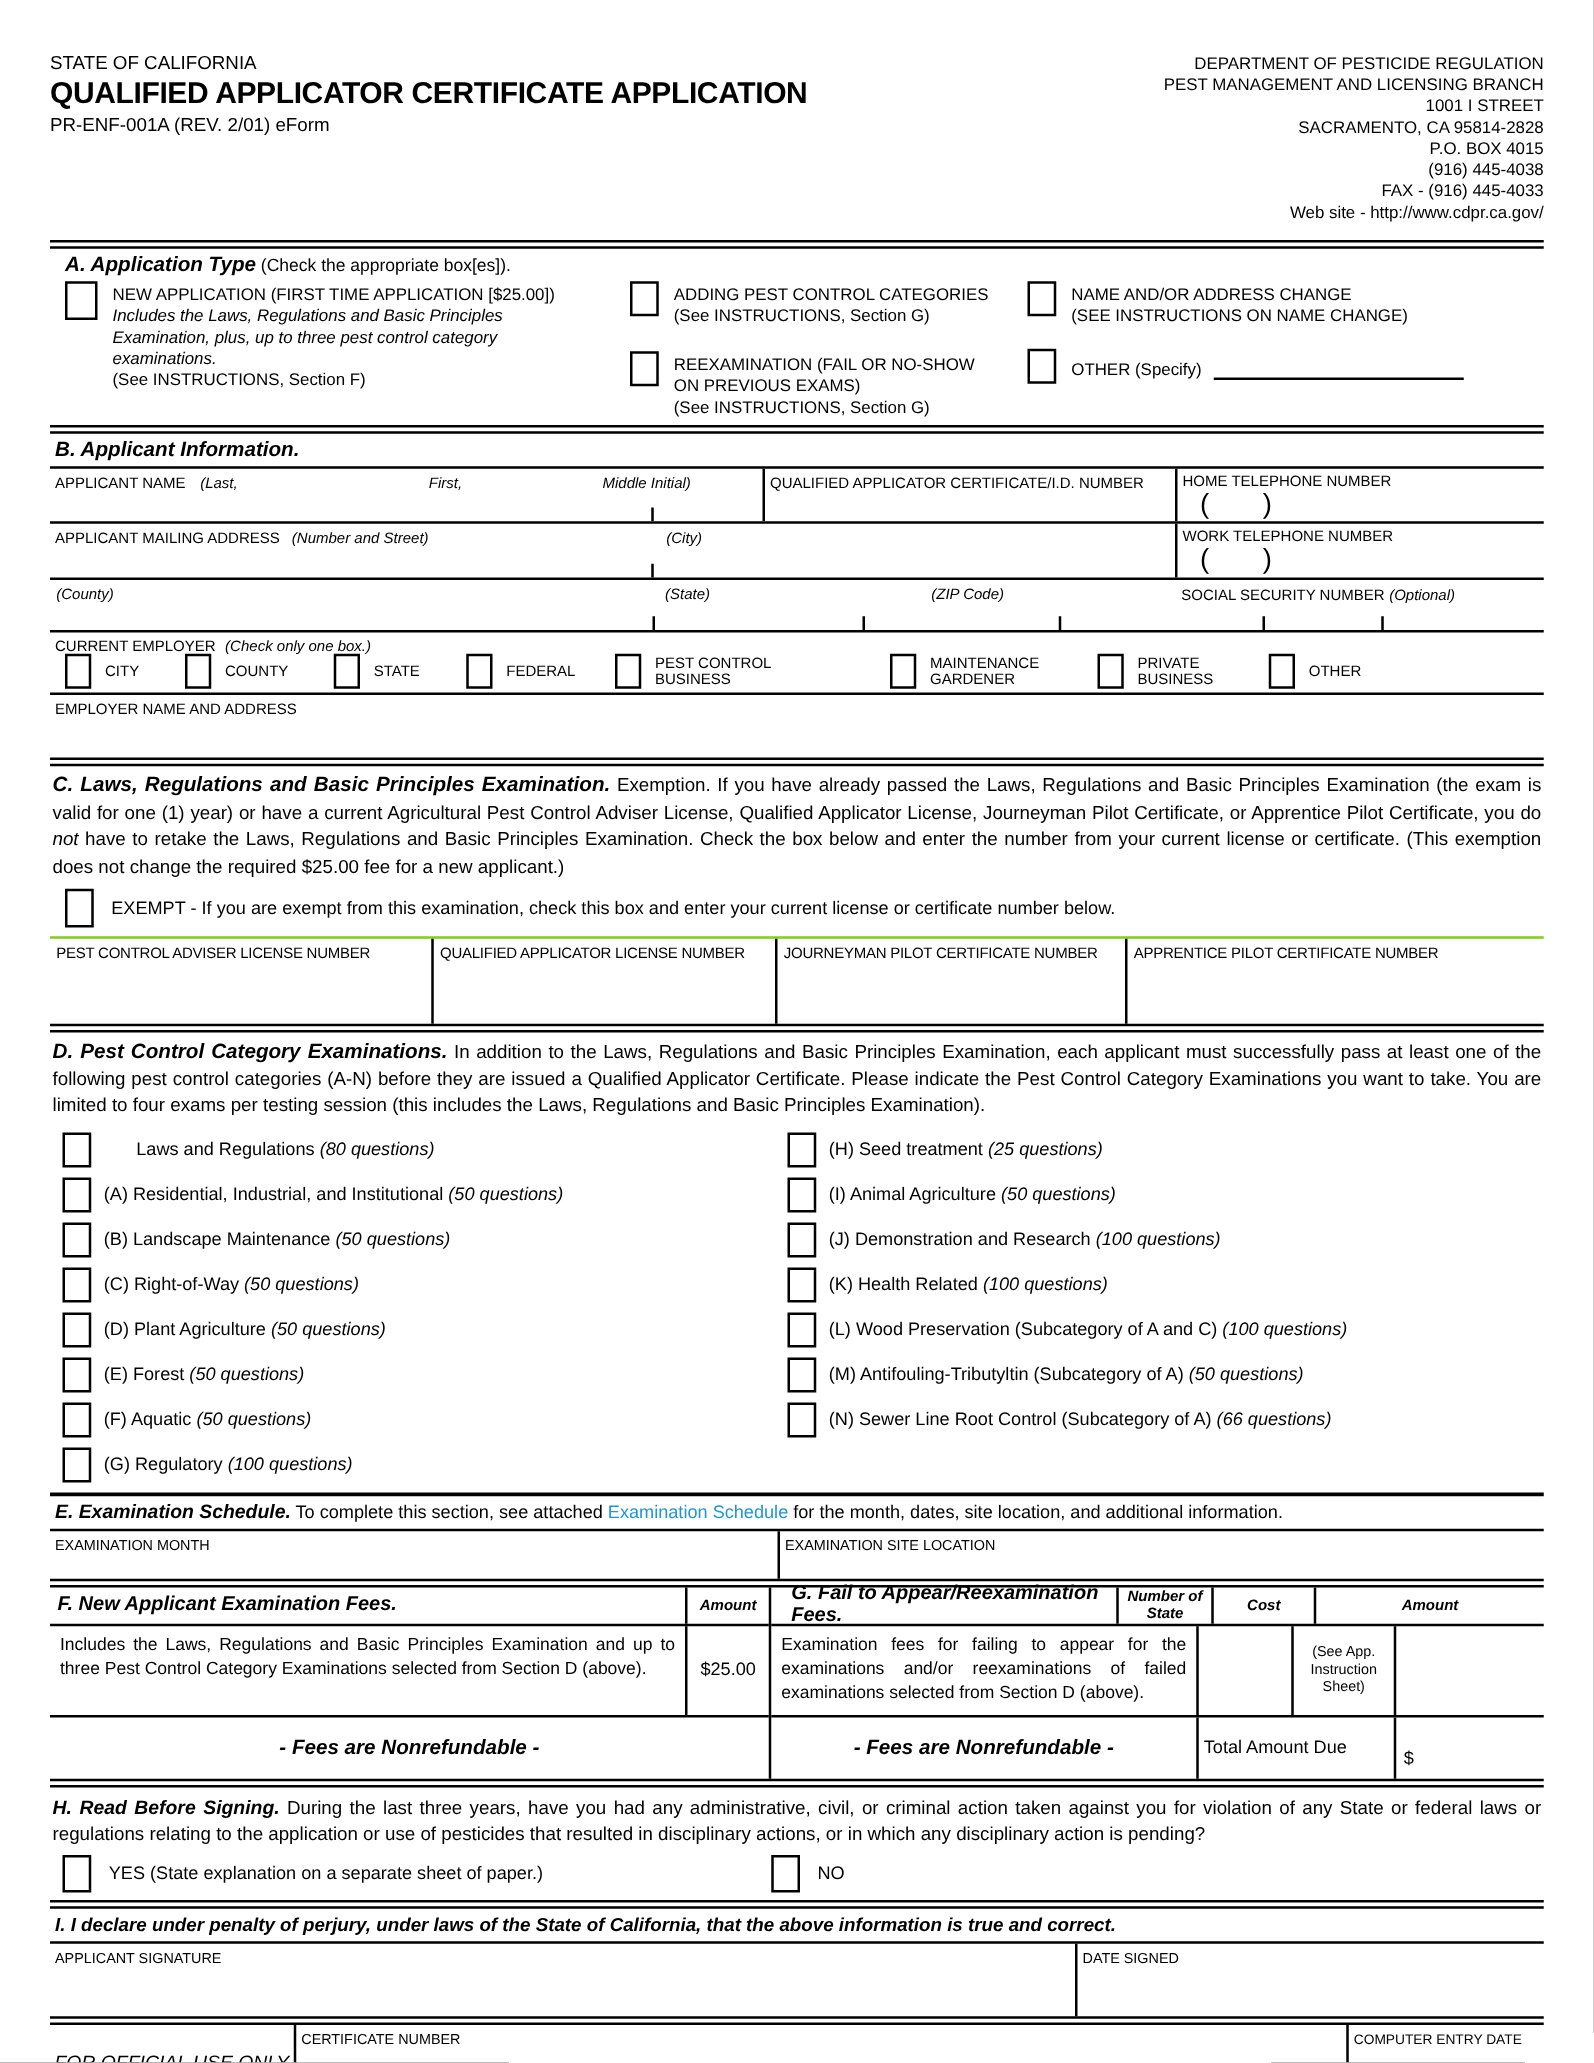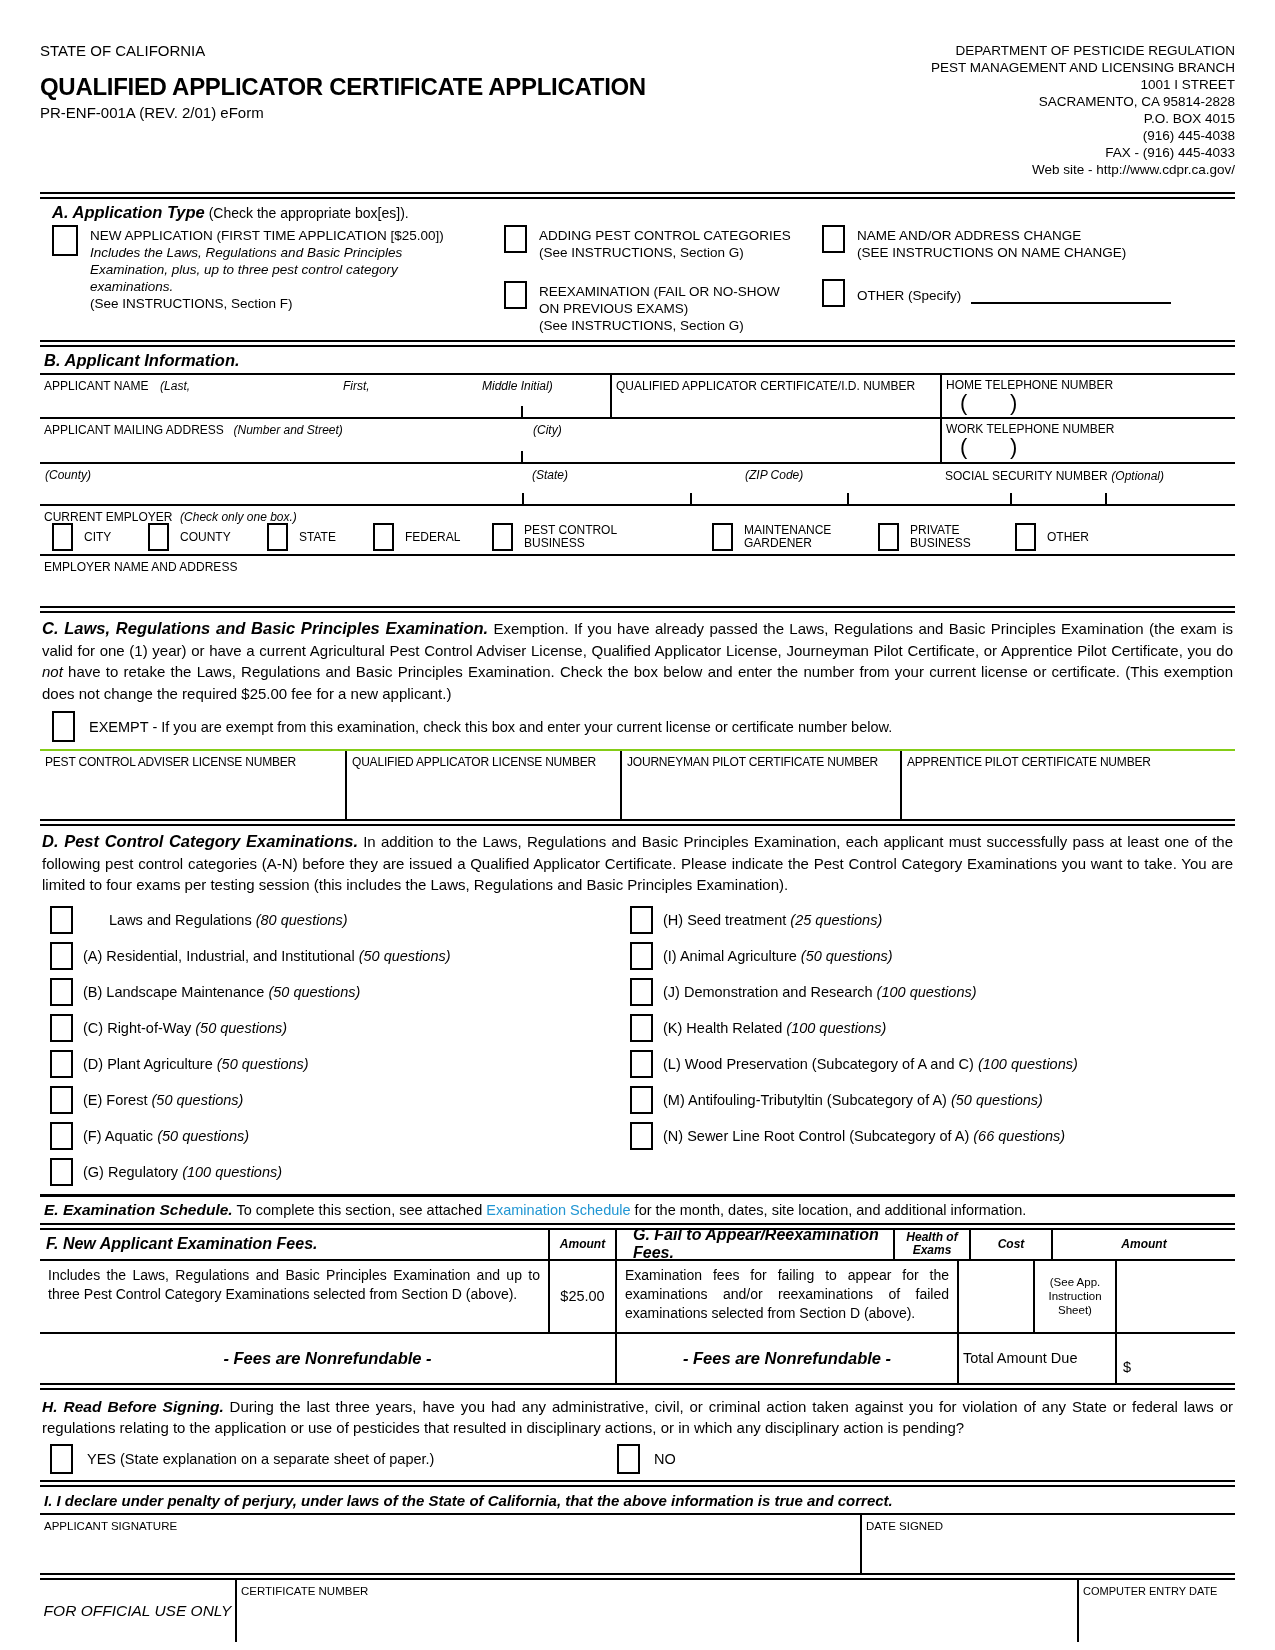--- a/index.html
+++ b/index.html
@@ -13,21 +13,21 @@
   .rule3 { border-top: 3px solid #000; }
   .st { font-weight: bold; font-style: italic; font-size: 16.5px; }
   .it { font-style: italic; }
   .just { text-align: justify; }
   .flabel { font-size: 12px; }
   .fi { font-size: 12px; font-style: italic; }
   .cb { display: inline-block; width: 23px; height: 28px; border: 2.5px solid #000; background: #fff; flex: none; }
   .tick { position: absolute; bottom: 0; width: 2px; height: 11px; background: #000; }
   
   .hdr { display: flex; justify-content: space-between; margin-bottom: 14px; }
-  .h-state { font-size: 15px; margin-bottom: 14px; }
+  .h-state { font-size: 15px; margin-bottom: 2px; }
   .h-title { font-size: 24px; font-weight: bold; letter-spacing: -0.3px; margin-bottom: 3px; }
   .h-form { font-size: 15px; }
   .hdr-r { text-align: right; font-size: 13.5px; line-height: 17px; }
   
   .a-title { padding: 4px 0 3px 12px; font-size: 14px; }
   .a-cols { display: flex; padding: 0 0 6px 12px; }
   .opt { display: flex; gap: 12px; align-items: flex-start; }
   .opt-t { font-size: 13.5px; line-height: 17px; padding-top: 2px; }
   .uline { display: inline-block; width: 200px; border-bottom: 2px solid #000; height: 14px; }
   
@@ -331,20 +331,28 @@
           </div>
       </div>
     </div>
   </div>
 
   <div class="rule3"></div>
   <div>
     <div class="e-title">
       <span class="st" style="font-size:15.5px">E. Examination Schedule.</span><span> To complete this section, see attached </span><span class="e-link">Examination Schedule</span><span> for the month, dates, site location, and additional information.</span>
     </div>
+    <div class="e-row">
+      <div class="bcell" style="width:582px">
+        <span class="small-lbl">EXAMINATION MONTH</span>
+      </div>
+      <div class="bcell bl" style="flex:1">
+        <span class="small-lbl">EXAMINATION SITE LOCATION</span>
+      </div>
+    </div>
   </div>
 
   <div class="dbl"></div>
 
   <div class="fees">
     <div class="fees-f">
       <div class="frow fhead">
         <div style="flex:1;padding-left:6px"><span class="st" style="font-size:16px">F. New Applicant Examination Fees.</span></div>
         <div class="colhdr bl" style="width:67px;align-self:stretch;display:flex;align-items:center;justify-content:center">Amount</div>
       </div>
@@ -352,21 +360,21 @@
         <div class="fee-text" style="flex:1">Includes the Laws, Regulations and Basic Principles Examination and up to three Pest Control Category Examinations selected from Section D (above).</div>
         <div class="bl" style="width:67px;display:flex;align-items:center;justify-content:center;font-size:14.5px">$25.00</div>
       </div>
       <div class="frow ffoot">
         <div class="nonref" style="flex:1">- Fees are Nonrefundable -</div>
       </div>
     </div>
     <div class="fees-g">
       <div class="frow fhead">
         <div style="width:276px;padding-left:16px"><span class="st" style="font-size:16px">G. Fail to Appear/Reexamination Fees.</span></div>
-        <div class="colhdr bl" style="width:76px;align-self:stretch;display:flex;align-items:center;justify-content:center">Health of Exams</div>
+        <div class="colhdr bl" style="width:76px;align-self:stretch;display:flex;align-items:center;justify-content:center">Number of State</div>
         <div class="colhdr bl" style="width:82px;align-self:stretch;display:flex;align-items:center;justify-content:center">Cost</div>
         <div class="colhdr bl" style="flex:1;align-self:stretch;display:flex;align-items:center;justify-content:center">Amount</div>
       </div>
       <div class="frow fbody">
         <div class="fee-text" style="width:340px">Examination fees for failing to appear for the examinations and/or reexaminations of failed examinations selected from Section D (above).</div>
         <div class="bl" style="width:76px"></div>
         <div class="bl" style="width:82px;display:flex;align-items:center;justify-content:center;text-align:center;font-size:11.5px;line-height:14px">(See App. Instruction Sheet)</div>
         <div class="bl" style="flex:1"></div>
       </div>
       <div class="frow ffoot">

